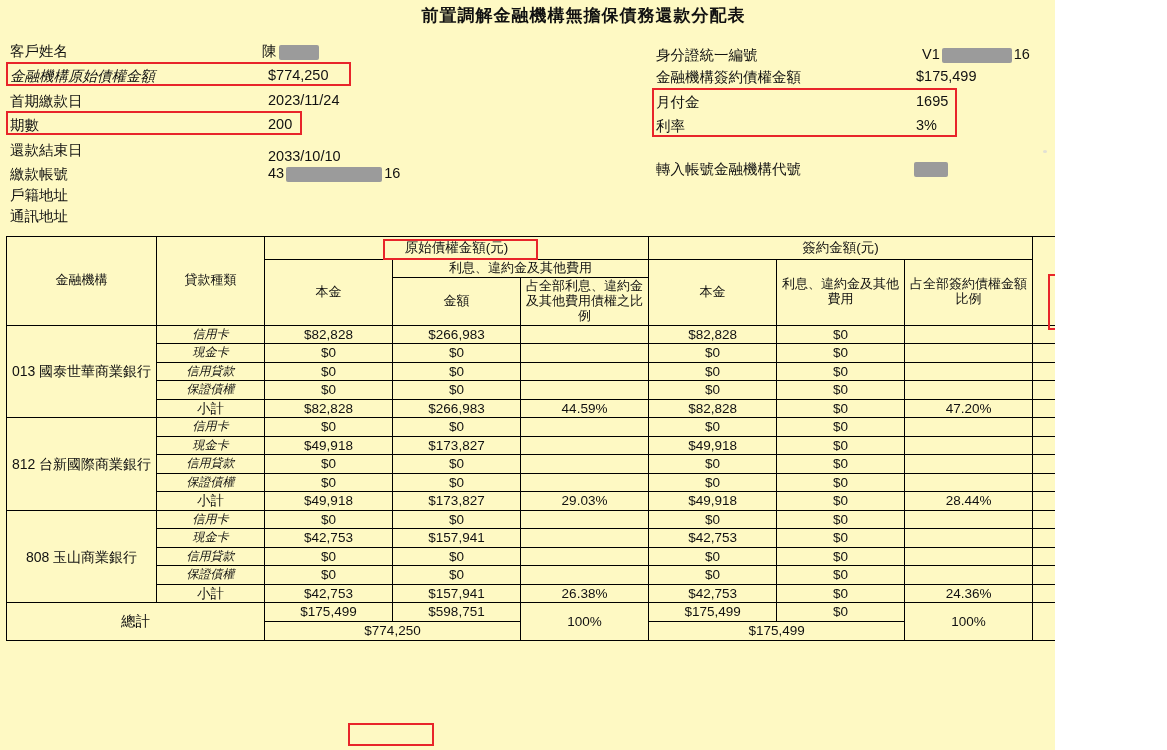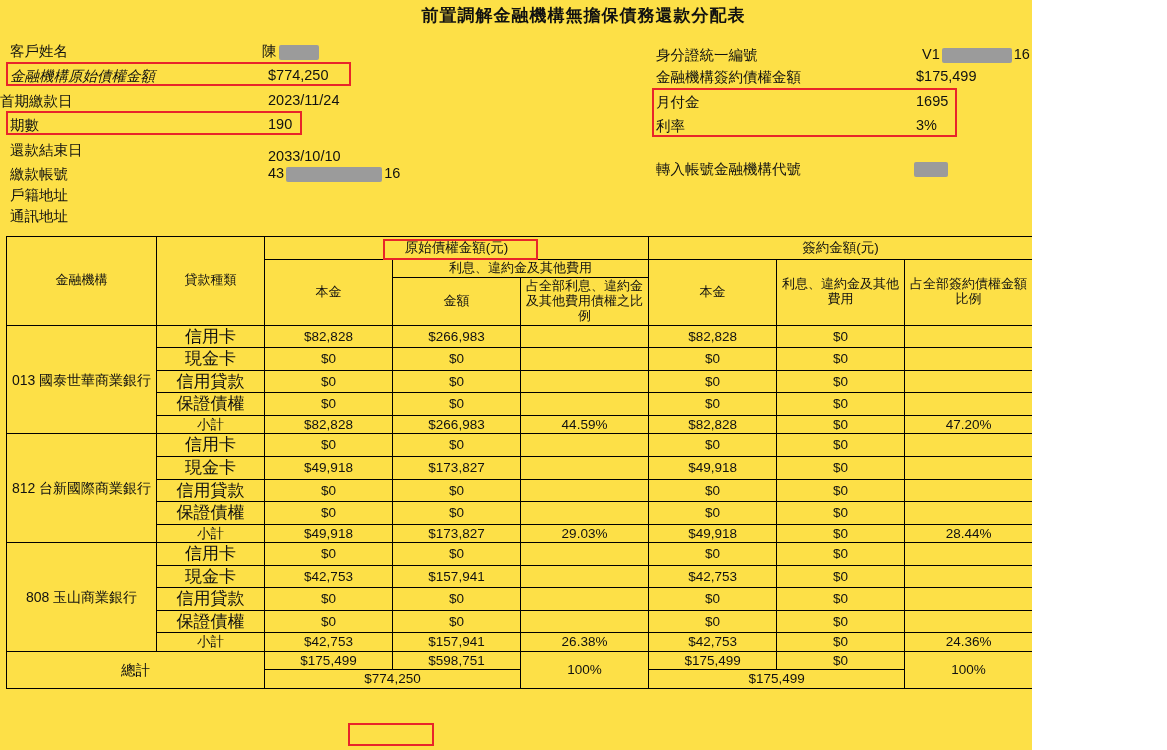--- a/index.html
+++ b/index.html
@@ -8,22 +8,23 @@
     background: #ffffff;
   }
   body {
     font-family: "Liberation Sans", sans-serif;
     color: #111;
   }
   #page {
     position: relative;
     width: 1032px;
     height: 750px;
-    background: #fde047;
+    background: #fef9c3;
     overflow: hidden;
+    padding-left: 23px;
   }
   
   .doc-title {
     position: absolute;
     top: 4px;
     left: 0;
     width: 1167px;
     text-align: center;
     font-size: 17px;
     font-weight: bold;
@@ -75,21 +76,21 @@
     font-size: 13.5px;
     height: 20px;
   }
   table.main .colhead {
     font-size: 13px;
   }
   .bank-cell {
     font-size: 14px;
     line-height: 1.5;
   }
-  .rowlabel { font-size: 17px; }
+  .rowlabel { font-size: 12px; font-style: italic; }
   .subtotal-label { font-size: 13.5px; }
   .total-label { font-size: 14.5px; }
   .amount { font-size: 13.5px; }
   .tiny { font-size: 12px; margin-top: 44px; }
   
   col.c0 { width: 150px; }
   col.c1 { width: 108px; }
   col.c2 { width: 128px; }
   col.c3 { width: 128px; }
   col.c4 { width: 128px; }
@@ -124,32 +125,32 @@
   </div>
 
   <div class="hdr" style="left:10px; top:67px;font-style:italic;">
     <span class="hdr-label">金融機構原始債權金額</span>
   </div>
   <div class="hdr" style="left:268px; top:67px;">
     <span class="hdr-value">$774,250</span>
   </div>
   <div class="redbox" style="left:6px;top:62px;width:345px;height:24px;"></div>
 
-  <div class="hdr" style="left:0; top:92px;">
+  <div class="hdr" style="left:10px; top:92px;">
     <span class="hdr-label">首期繳款日</span>
   </div>
   <div class="hdr" style="left:268px; top:92px;">
     <span class="hdr-value">2023/11/24</span>
   </div>
 
   <div class="hdr" style="left:10px; top:116px;">
     <span class="hdr-label">期數</span>
   </div>
   <div class="hdr" style="left:268px; top:116px;">
-    <span class="hdr-value">190</span>
+    <span class="hdr-value">200</span>
   </div>
   <div class="redbox" style="left:6px;top:111px;width:296px;height:24px;"></div>
 
   <div class="hdr" style="left:10px; top:141px;">
     <span class="hdr-label">還款結束日</span>
   </div>
   <div class="hdr" style="left:268px; top:141px;margin-top:7px;">
     <span class="hdr-value">2033/10/10</span>
   </div>
 

